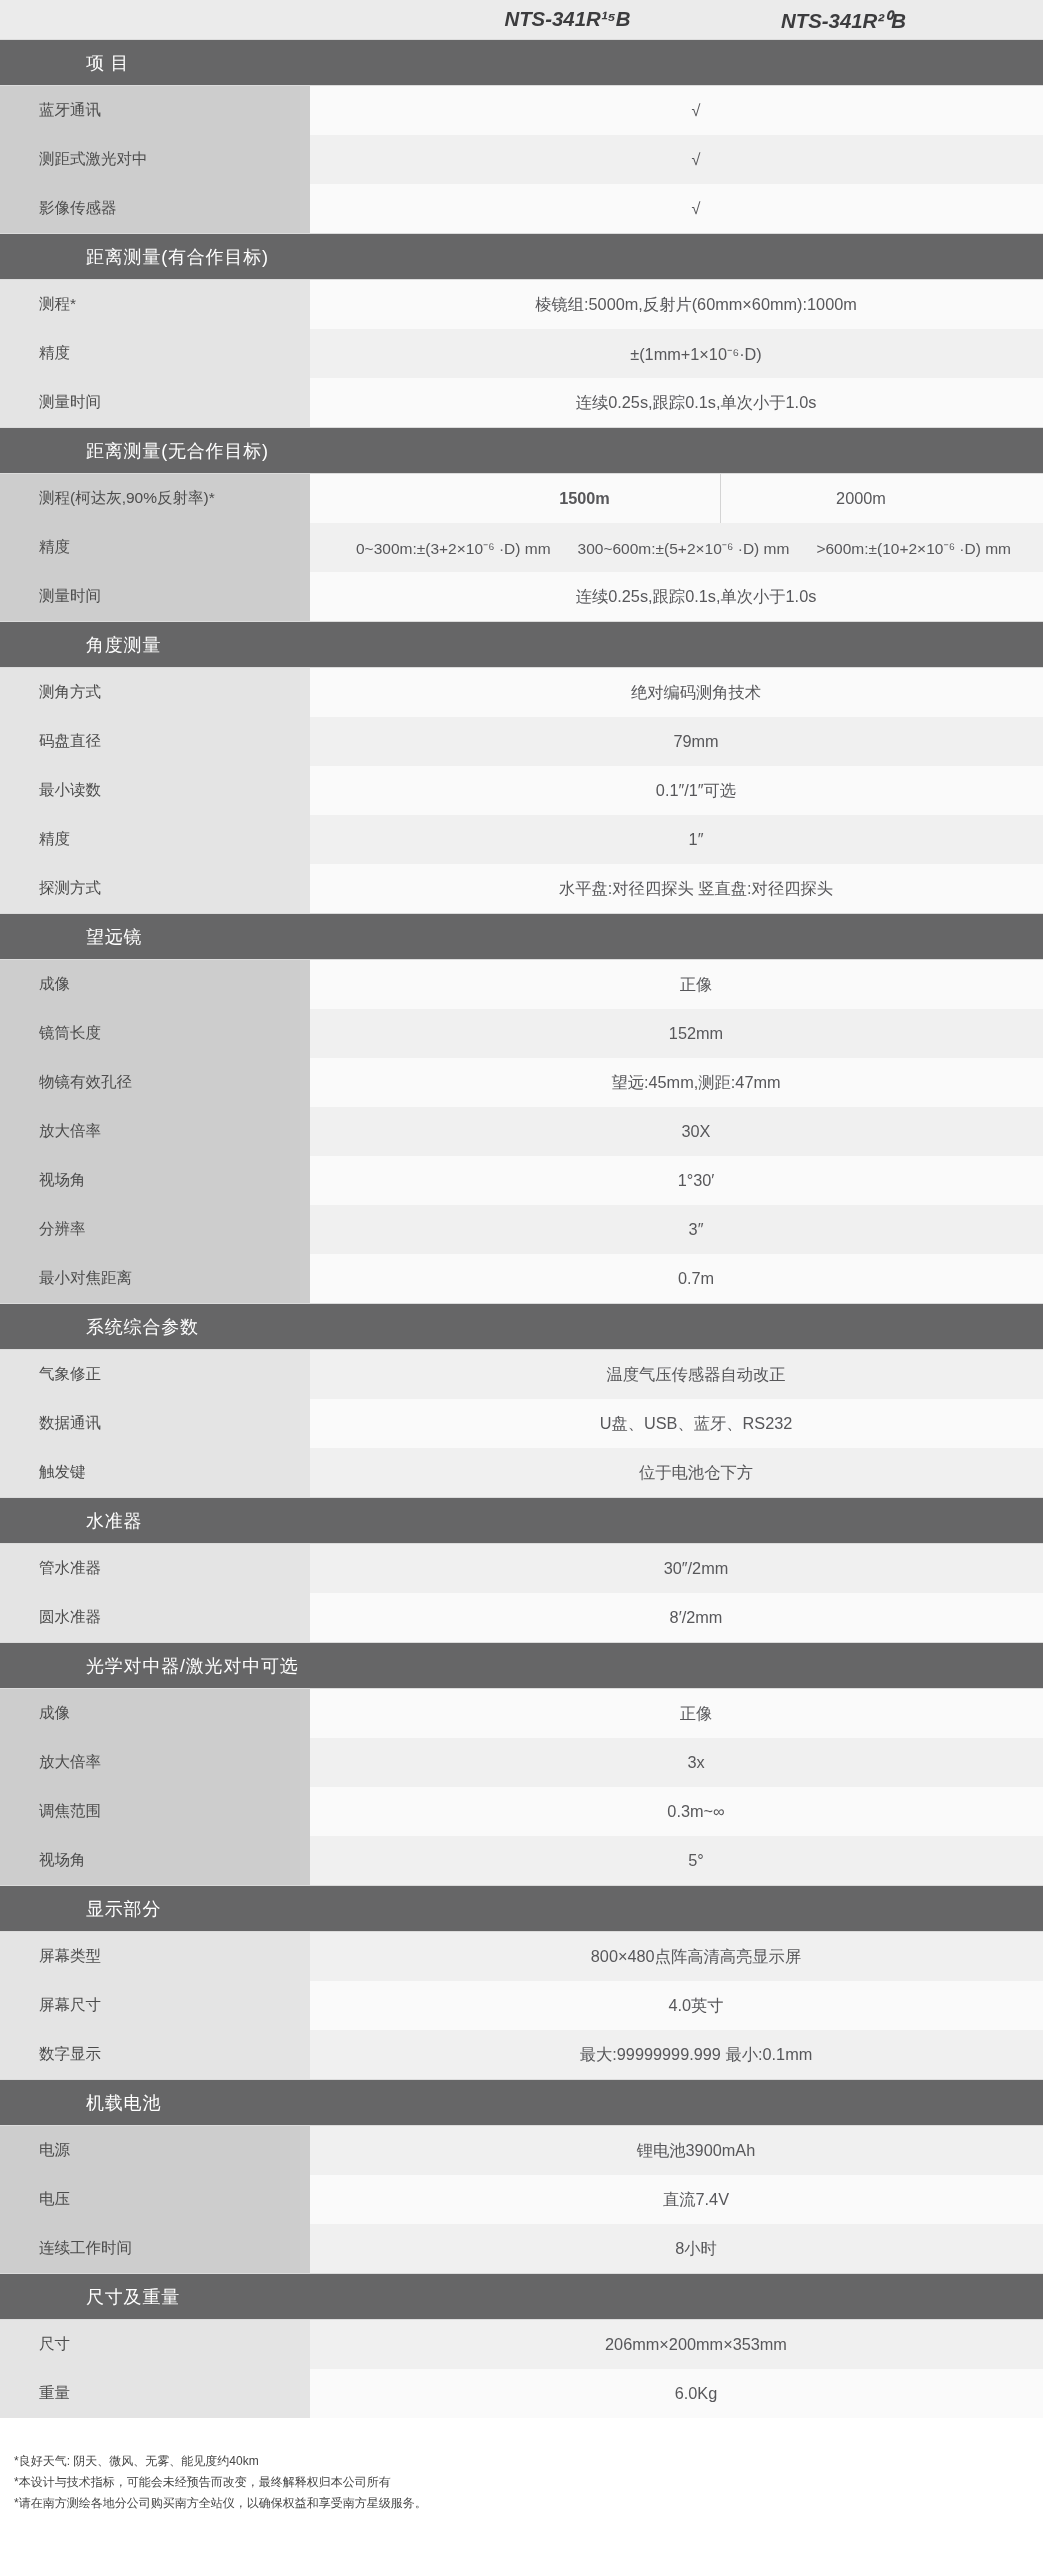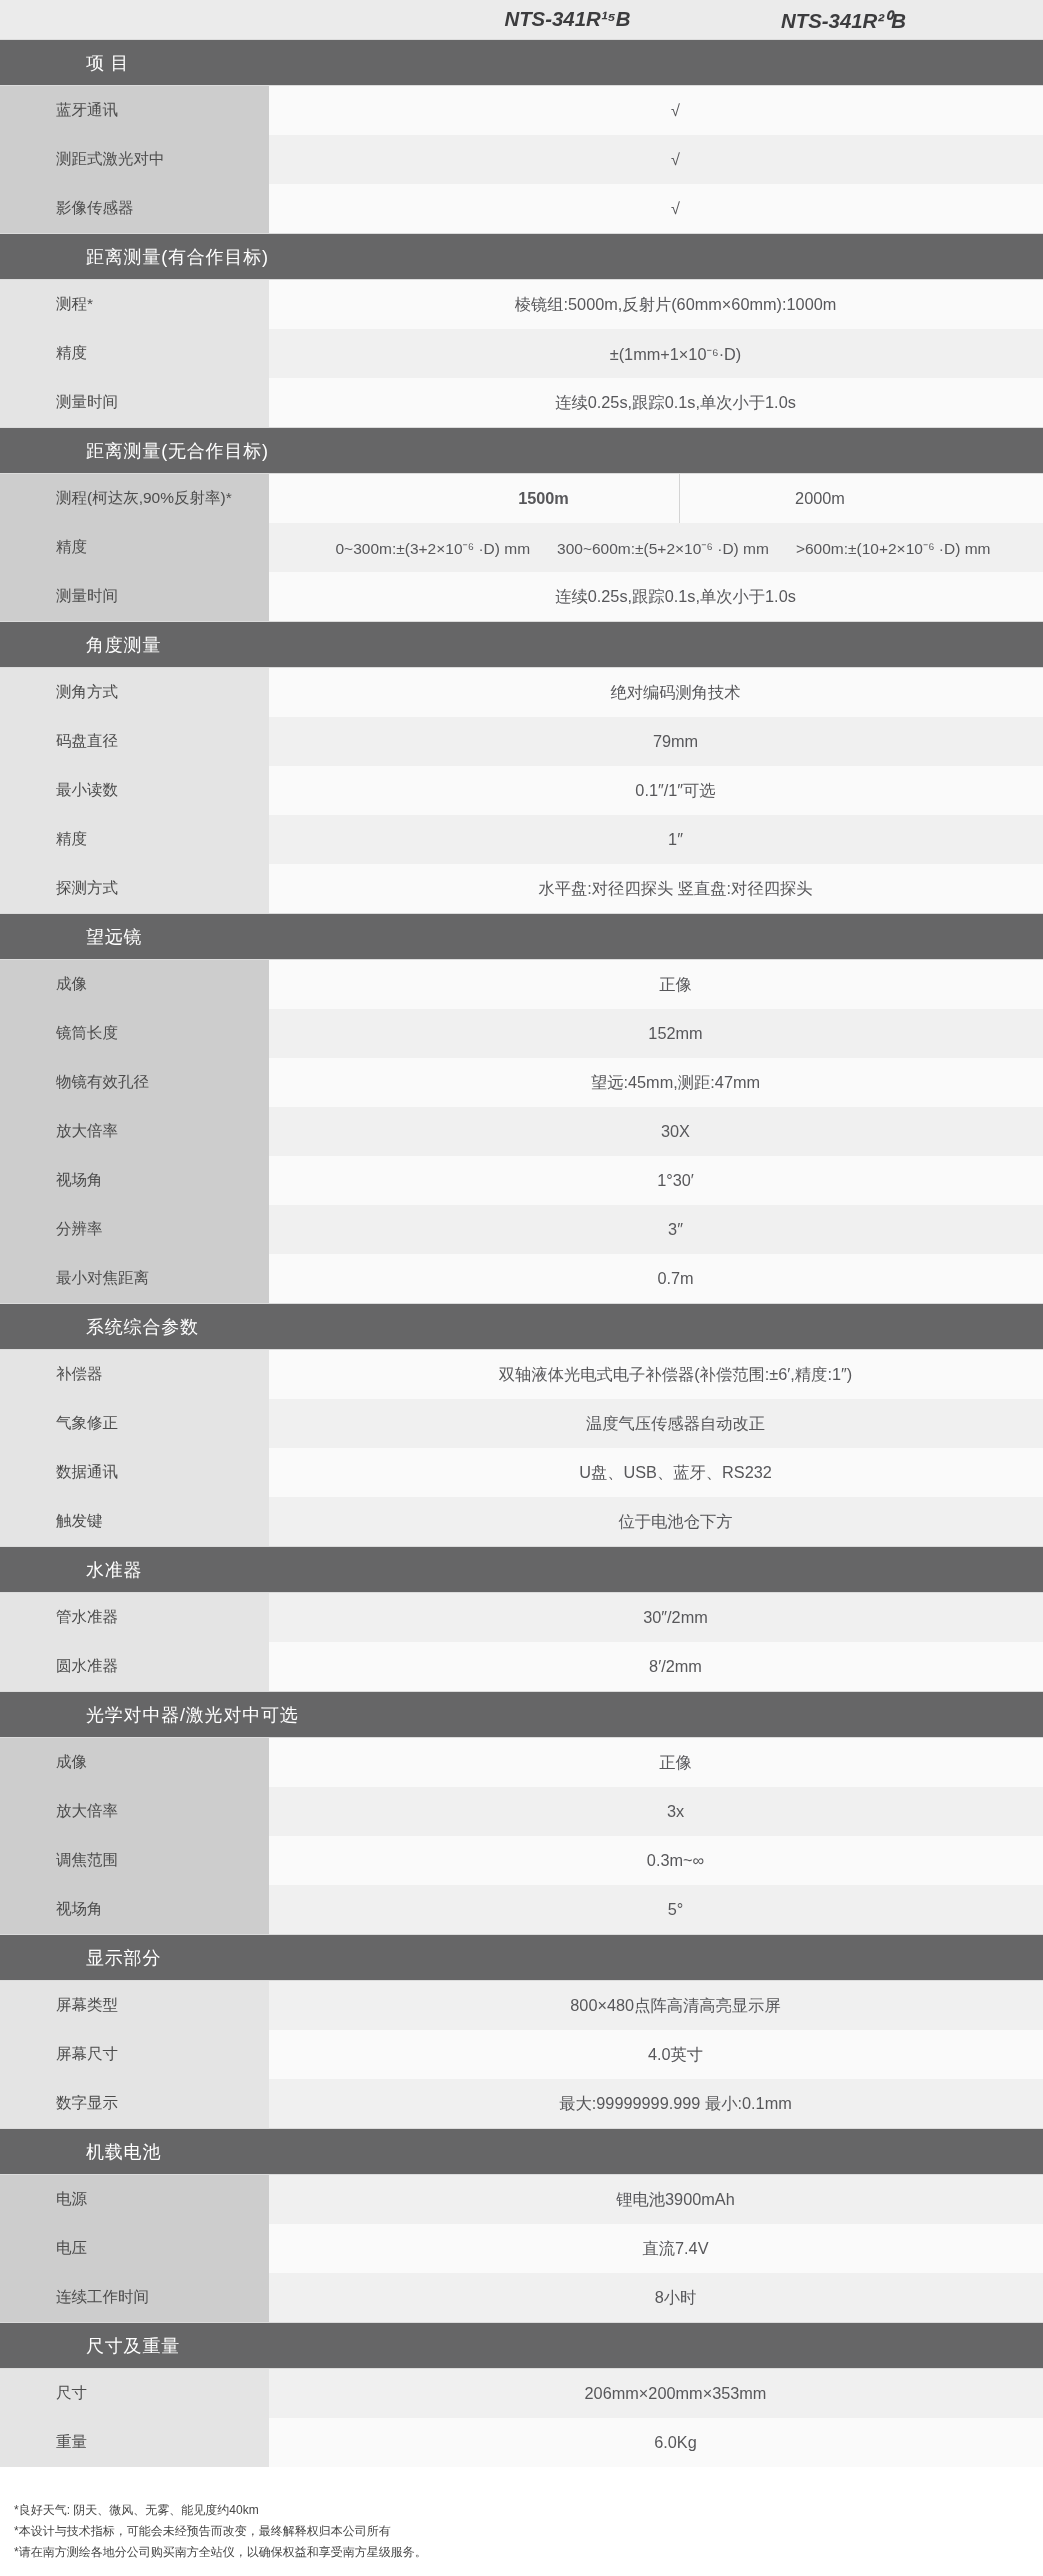--- a/index.html
+++ b/index.html
@@ -39,21 +39,21 @@
     height:47px;background:var(--section-header-bg);color:var(--header-text);
     display:flex;align-items:center;padding-left:86px;box-sizing:border-box;
     font-size:18px;letter-spacing:0.8px;
     border-top:0.8px solid #dcdcdc;border-bottom:0.8px solid #dcdcdc;
     white-space:nowrap;
   }
 
   
   .row{display:flex;height:49px;}
   .lab{
-    width:269px;box-sizing:border-box;padding-left:56px;
+    width:310px;box-sizing:border-box;padding-left:39px;
     display:flex;align-items:center;flex:none;
     font-size:15.5px;color:var(--text-dark);white-space:nowrap;
   }
   .lab.dark{background:var(--label-dark);}
   .lab.light{background:var(--label-light);}
   .val{
     flex:1;display:flex;align-items:center;
     font-size:16.3px;color:var(--text-value);white-space:nowrap;
   }
   .val.w{background:var(--row-white);}
@@ -244,26 +244,20 @@
           <div class="val w single">
             <span>0.7m</span>
           </div>
         </div>
       </section>
       <section class="sec">
         <div class="sec-h">
           <span>系统综合参数</span>
         </div>
         <div class="row">
-          <div class="lab light">补偿器</div>
-          <div class="val w single">
-            <span>双轴液体光电式电子补偿器(补偿范围:±6′,精度:1″)</span>
-          </div>
-        </div>
-        <div class="row">
           <div class="lab light">气象修正</div>
           <div class="val g single">
             <span>温度气压传感器自动改正</span>
           </div>
         </div>
         <div class="row">
           <div class="lab light">数据通讯</div>
           <div class="val w single">
             <span>U盘、USB、蓝牙、RS232</span>
           </div>

